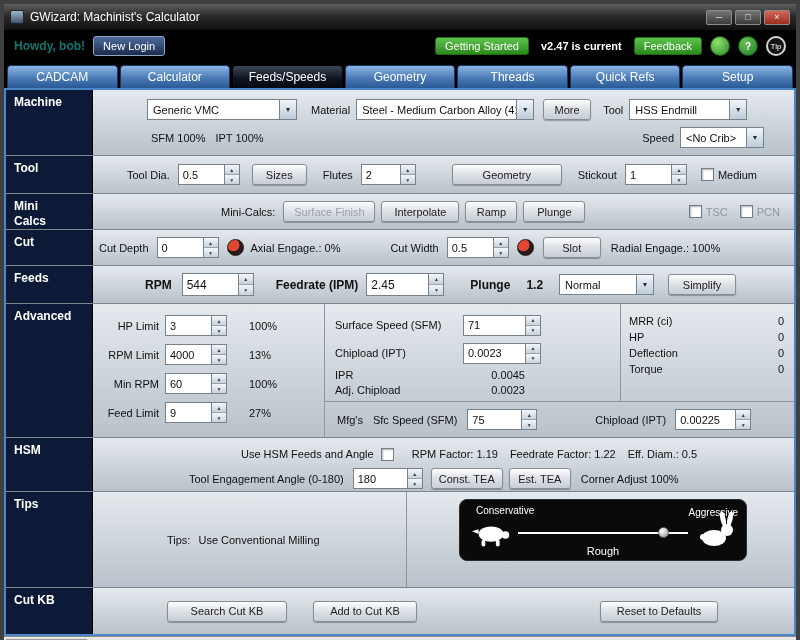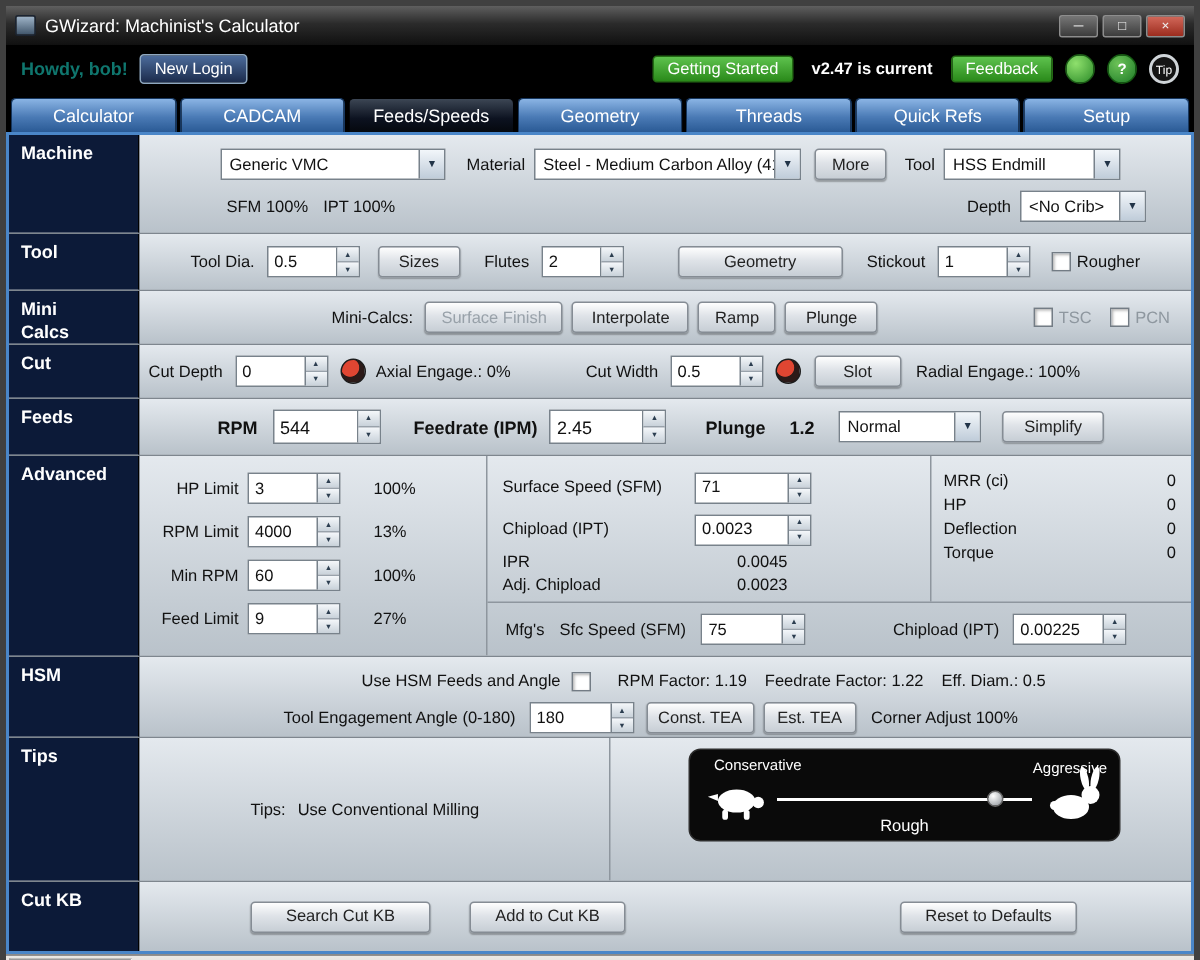--- a/index.html
+++ b/index.html
@@ -147,22 +147,22 @@
     <span style="flex:1"></span>
     <span class="btn-green">Getting Started</span>
     <span class="version">v2.47 is current</span>
     <span class="btn-green">Feedback</span>
     <span class="circ community"></span>
     <span class="circ help">?</span>
     <span class="circ tip">Tip</span>
   </div>
 
   <div class="tabbar">
+    <div class="tab">CADCAM</div>
     <div class="tab">Calculator</div>
-    <div class="tab">CADCAM</div>
     <div class="tab active">Feeds/Speeds</div>
     <div class="tab">Geometry</div>
     <div class="tab">Threads</div>
     <div class="tab">Quick Refs</div>
     <div class="tab">Setup</div>
   </div>
 
   <div class="content">
 
     <div class="row r1">
@@ -181,21 +181,21 @@
           <span class="btn" style="margin-left:9px; width:48px">More</span>
           <span class="lbl" style="margin-left:12px">Tool</span>
           <div class="dd" style="width:118px; margin-left:6px">
             <span class="ddval">HSS Endmill</span>
             <span class="ddarr"></span>
           </div>
         </div>
         <div class="line" style="margin:7px 30px 0 58px;">
           <span class="lbl">SFM 100%</span>
           <span class="lbl" style="margin-left:10px">IPT 100%</span>
-          <span class="lbl" style="margin-left:auto">Depth</span>
+          <span class="lbl" style="margin-left:auto">Speed</span>
           <div class="dd" style="width:84px; margin-left:6px">
             <span class="ddval">&lt;No Crib&gt;</span>
             <span class="ddarr"></span>
           </div>
         </div>
       </div>
     </div>
 
     <div class="row r2">
       <div class="side"><span>Tool</span></div>
@@ -220,21 +220,21 @@
         <span class="btn" style="margin-left:36px; width:110px">Geometry</span>
         <span class="lbl" style="margin-left:16px">Stickout</span>
         <div class="spin" style="width:62px; margin-left:8px">
           <span class="spval">1</span>
           <span class="spbtns">
               <span class="spb up"></span>
               <span class="spb dn"></span>
             </span>
         </div>
         <span class="cb" style="margin-left:14px"></span>
-        <span class="lbl" style="margin-left:4px">Rougher</span>
+        <span class="lbl" style="margin-left:4px">Medium</span>
       </div>
     </div>
 
     <div class="row r3">
       <div class="side"><span class="wrap">Mini Calcs</span></div>
       <div class="main line" style="display:flex">
         <span class="lbl" style="margin-left:128px">Mini-Calcs:</span>
         <span class="btn disabled" style="margin-left:8px; width:92px">Surface Finish</span>
         <span class="btn" style="margin-left:6px; width:78px">Interpolate</span>
         <span class="btn" style="margin-left:6px; width:52px">Ramp</span>

